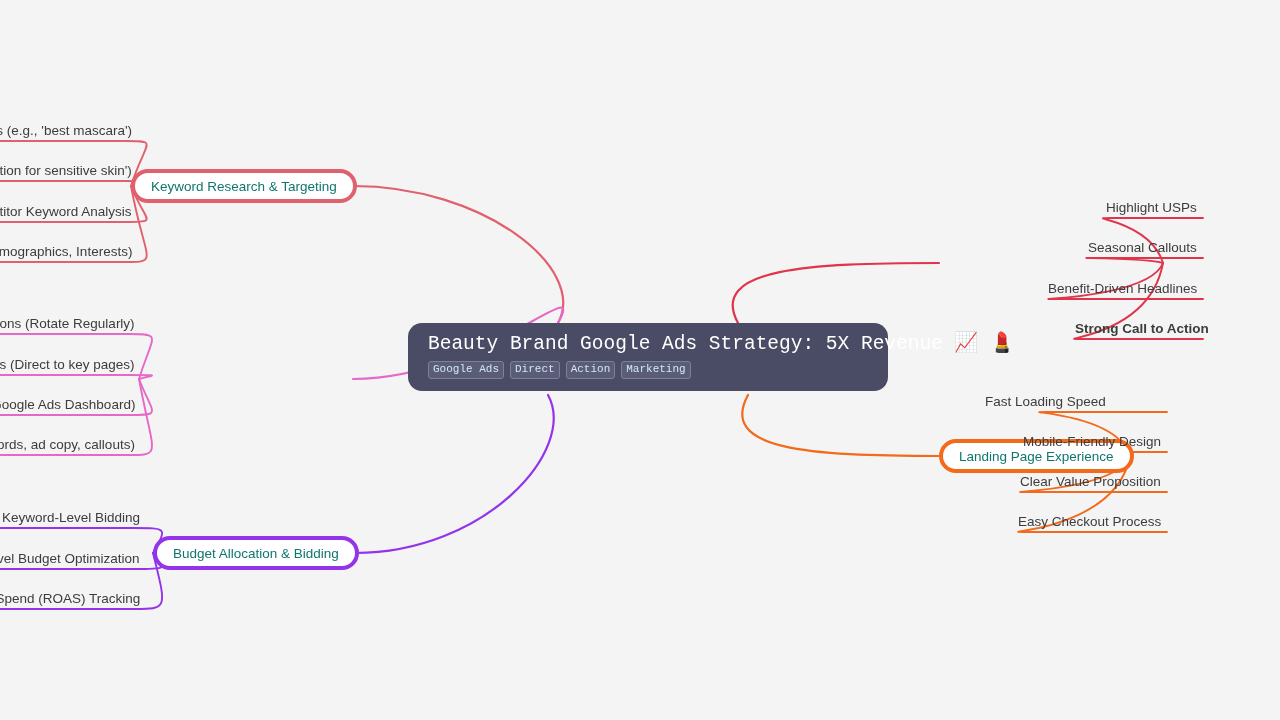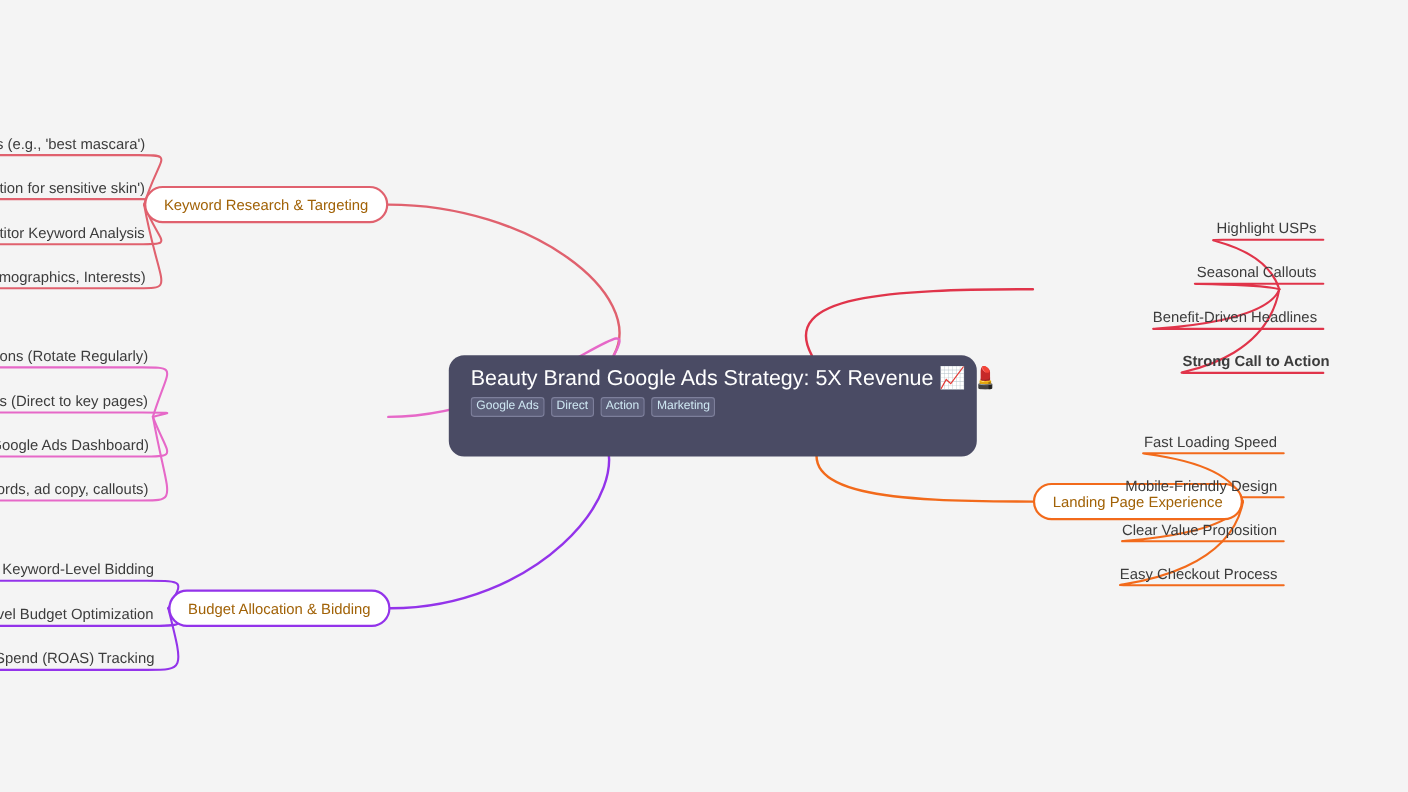--- a/index.html
+++ b/index.html
@@ -25,28 +25,29 @@
     height: 720px;
     pointer-events: none;
   }
 
   
   .central {
     position: absolute;
     left: 408px;
     top: 323px;
     width: 480px;
-    height: 92px;
+    height: 68px;
     background: #4a4b64;
     border-radius: 14px;
     padding: 9px 20px 0 20px;
     display: flex;
     flex-direction: column;
     justify-content: flex-start;
     gap: 5px;
+    font-family: Liberation Mono, monospace;
   }
   .central-title {
     color: #ffffff;
     font-size: 19.5px;
     line-height: 24px;
     white-space: nowrap;
     font-weight: 400;
   }
   .central-tags {
     display: flex;
@@ -61,28 +62,28 @@
     line-height: 13px;
     padding: 1px 4px 2px 4px;
     white-space: nowrap;
   }
 
   
   .branch {
     position: absolute;
     height: 34px;
     background: #ffffff;
-    border: 2px solid #0f766e;
+    border: 4px solid #0f766e;
     border-radius: 17px;
     display: flex;
     align-items: center;
     justify-content: center;
     padding: 0 16px;
     white-space: nowrap;
-    color: #a16207;
+    color: #0f766e;
     font-size: 13.5px;
   }
 
   
   .leaf {
     position: absolute;
     height: 20px;
     display: flex;
     align-items: center;
     white-space: nowrap;
@@ -150,18 +151,18 @@
 
   <div class="leaf left" id="l2-0" style="top: 507px; left: -94px;">Smart Bidding / Keyword-Level Bidding</div>
   <div class="leaf left" id="l2-1" style="top: 548px; left: -84px;">Campaign-Level Budget Optimization</div>
   <div class="leaf left" id="l2-2" style="top: 588px; left: -87px;">Return on Ad Spend (ROAS) Tracking</div>
 
   <div class="leaf right" id="l3-0" style="top: 197px; left: 1106px;">Highlight USPs</div>
   <div class="leaf right" id="l3-1" style="top: 237px; left: 1088px;">Seasonal Callouts</div>
   <div class="leaf right" id="l3-2" style="top: 278px; left: 1048px;">Benefit-Driven Headlines</div>
   <div class="leaf right" id="l3-3" style="top: 318px; left: 1075px; font-weight: bold;">Strong Call to Action</div>
 
-  <div class="leaf right" id="l4-0" style="top: 391px; left: 1040px;">Fast Loading Speed</div>
+  <div class="leaf right" id="l4-0" style="top: 391px; left: 985px;">Fast Loading Speed</div>
   <div class="leaf right" id="l4-1" style="top: 431px; left: 1023px;">Mobile-Friendly Design</div>
   <div class="leaf right" id="l4-2" style="top: 471px; left: 1020px;">Clear Value Proposition</div>
   <div class="leaf right" id="l4-3" style="top: 511px; left: 1018px;">Easy Checkout Process</div>
 
 </div>
 
 </body></html>

